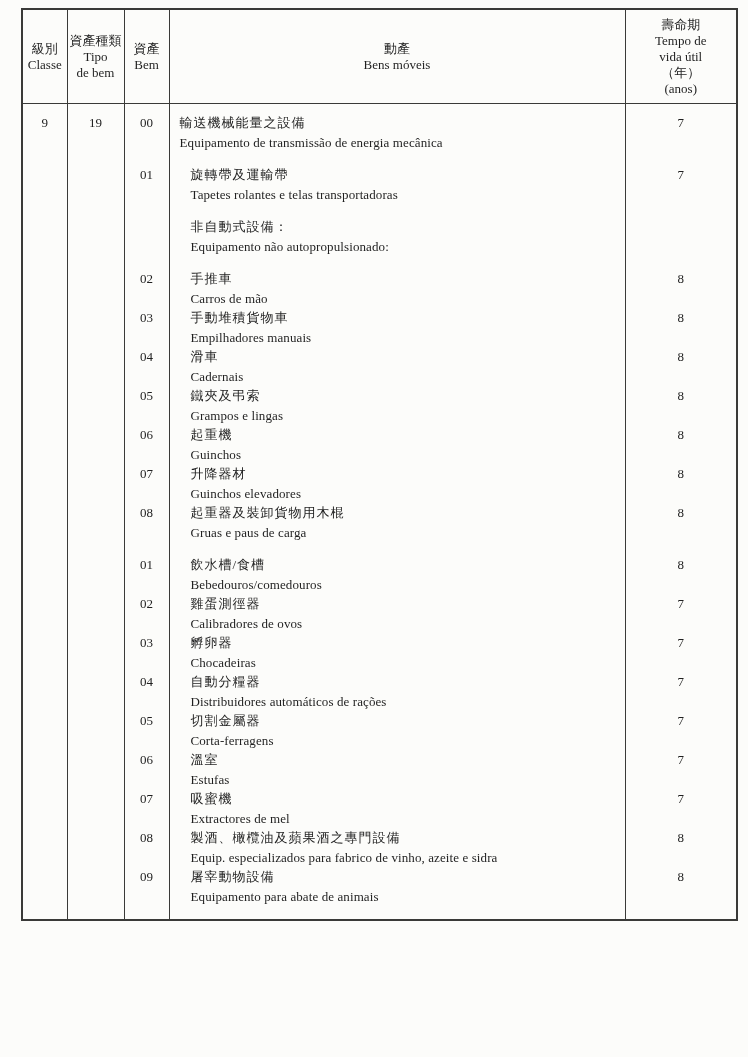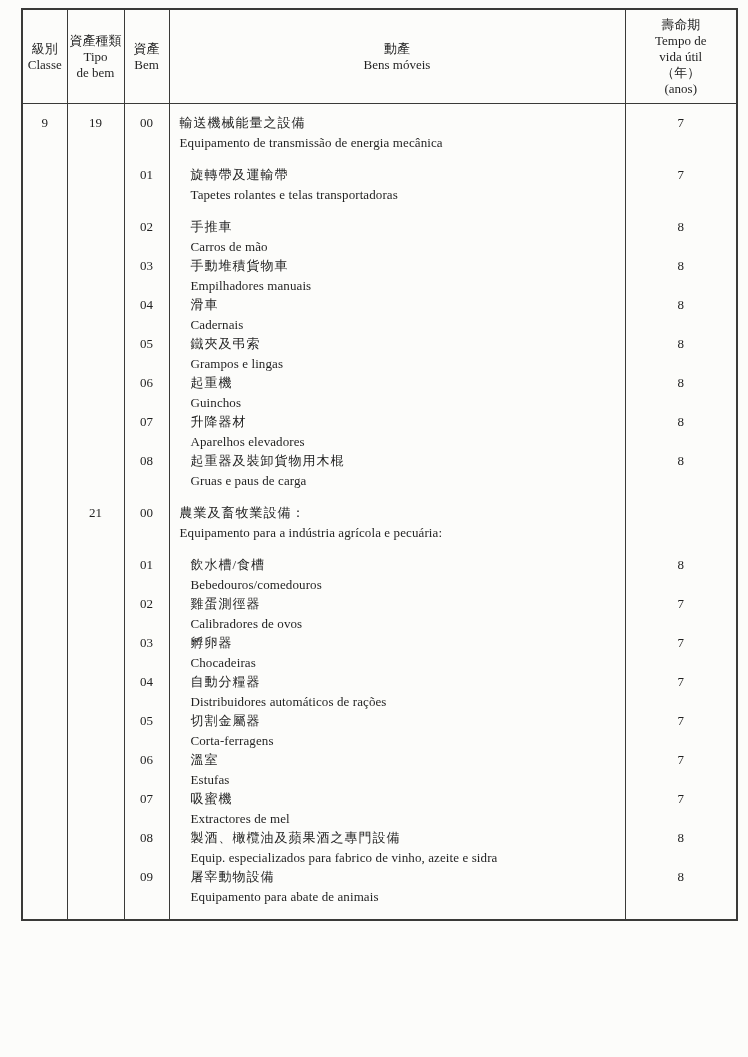--- a/index.html
+++ b/index.html
@@ -128,20 +128,30 @@
           <td class="c-bem">01</td>
           <td class="c-desc indent">
             <div class="zh">旋轉帶及運輸帶</div>
             <div class="pt">Tapetes rolantes e telas transportadoras</div>
           </td>
           <td class="c-years">7</td>
         </tr>
         <tr class="item-row gap">
           <td class="c-classe"></td>
           <td class="c-tipo"></td>
+          <td class="c-bem"></td>
+          <td class="c-desc indent">
+            <div class="zh">非自動式設備：</div>
+            <div class="pt">Equipamento não autopropulsionado:</div>
+          </td>
+          <td class="c-years"></td>
+        </tr>
+        <tr class="item-row gap">
+          <td class="c-classe"></td>
+          <td class="c-tipo"></td>
           <td class="c-bem">02</td>
           <td class="c-desc indent">
             <div class="zh">手推車</div>
             <div class="pt">Carros de mão</div>
           </td>
           <td class="c-years">8</td>
         </tr>
         <tr class="item-row">
           <td class="c-classe"></td>
           <td class="c-tipo"></td>
@@ -181,43 +191,33 @@
             <div class="pt">Guinchos</div>
           </td>
           <td class="c-years">8</td>
         </tr>
         <tr class="item-row">
           <td class="c-classe"></td>
           <td class="c-tipo"></td>
           <td class="c-bem">07</td>
           <td class="c-desc indent">
             <div class="zh">升降器材</div>
-            <div class="pt">Aparelhos elevadores</div>
+            <div class="pt">Guinchos elevadores</div>
           </td>
           <td class="c-years">8</td>
         </tr>
         <tr class="item-row">
           <td class="c-classe"></td>
           <td class="c-tipo"></td>
           <td class="c-bem">08</td>
           <td class="c-desc indent">
             <div class="zh">起重器及裝卸貨物用木棍</div>
             <div class="pt">Gruas e paus de carga</div>
           </td>
           <td class="c-years">8</td>
-        </tr>
-        <tr class="item-row gap">
-          <td class="c-classe"></td>
-          <td class="c-tipo">21</td>
-          <td class="c-bem">00</td>
-          <td class="c-desc">
-            <div class="zh">農業及畜牧業設備：</div>
-            <div class="pt">Equipamento para a indústria agrícola e pecuária:</div>
-          </td>
-          <td class="c-years"></td>
         </tr>
         <tr class="item-row gap">
           <td class="c-classe"></td>
           <td class="c-tipo"></td>
           <td class="c-bem">01</td>
           <td class="c-desc indent">
             <div class="zh">飲水槽/食槽</div>
             <div class="pt">Bebedouros/comedouros</div>
           </td>
           <td class="c-years">8</td>

